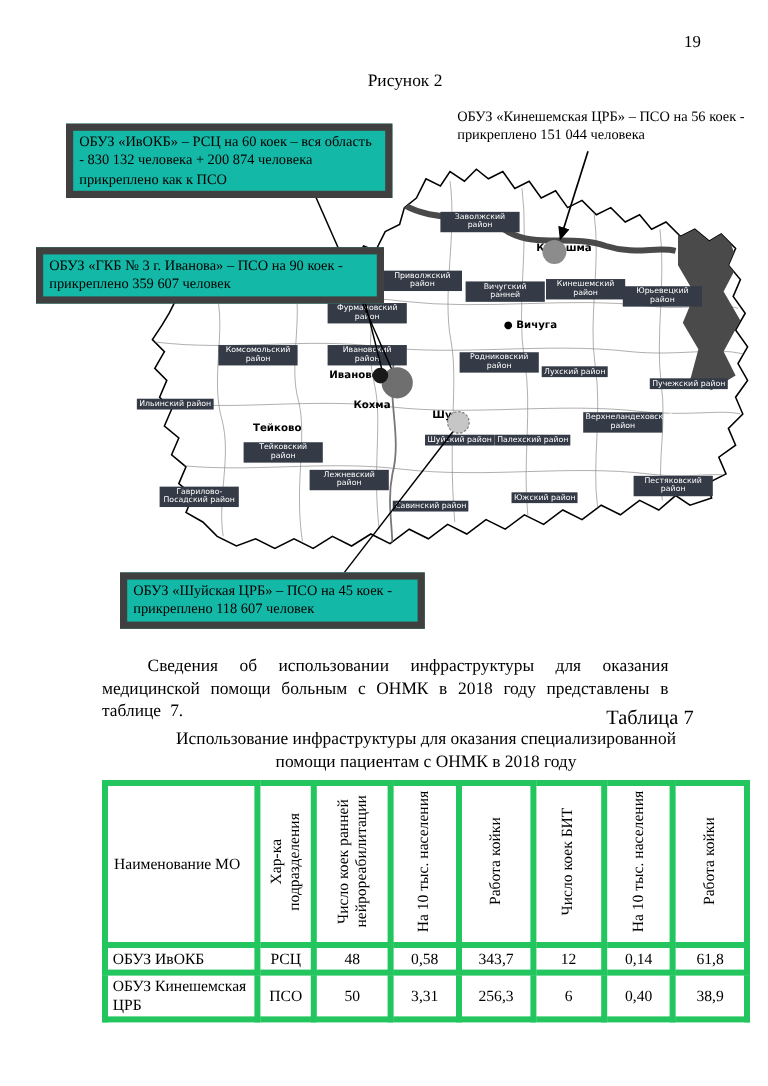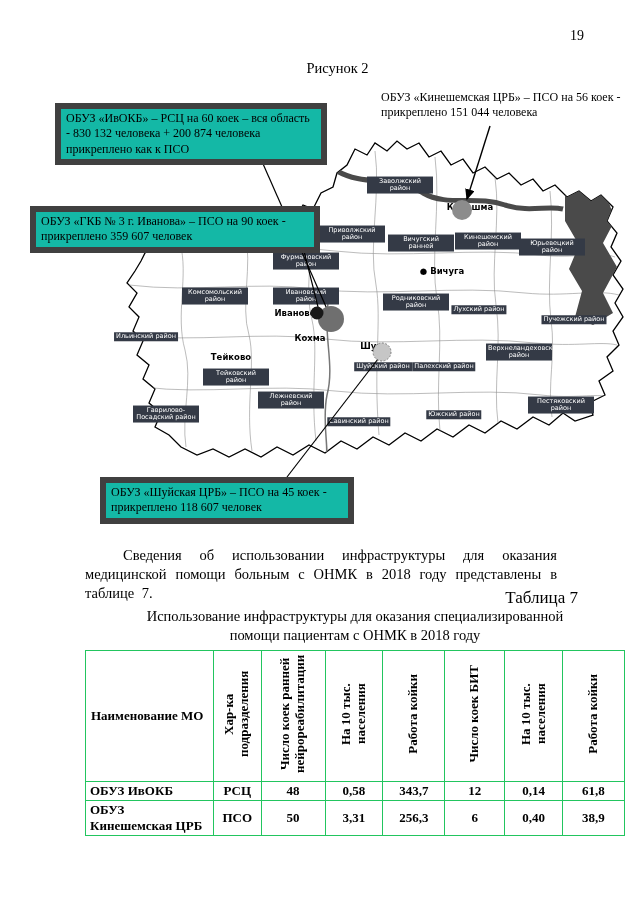--- a/index.html
+++ b/index.html
@@ -28,21 +28,21 @@
 
   #fig-overlay{position:absolute;left:0;top:0;z-index:4;pointer-events:none;}
 
   #body-paragraph{left:85px;top:531px;width:472px;font-size:14.5px;line-height:1.32;
       text-align:justify;text-indent:38px;word-spacing:4px;}
   #table-label{left:85px;top:588px;width:493px;text-align:right;font-size:17px;}
   #table-title{left:130px;top:607px;width:450px;text-align:center;font-size:14.5px;line-height:1.3;}
 
   #data-table{position:absolute;left:85px;top:650px;width:540px;border-collapse:collapse;
       table-layout:fixed;font-size:13px;}
-  #data-table th,#data-table td{border:1px solid #22c55e;padding:1px 3px;font-weight:bold;}
+  #data-table th,#data-table td{border:5px solid #22c55e;padding:1px 3px;font-weight:normal;}
   #data-table th{vertical-align:middle;}
   #data-table th.col-name{text-align:left;padding-left:5px;}
   #data-table th.rot{height:128px;text-align:center;}
   #data-table th.rot span{display:inline-block;writing-mode:vertical-rl;transform:rotate(180deg);
       max-height:122px;line-height:1.15;white-space:normal;}
   #data-table td{text-align:center;}
   #data-table td.cell-name{text-align:left;padding-left:4px;}
 </style>
 </head>
 <body>

